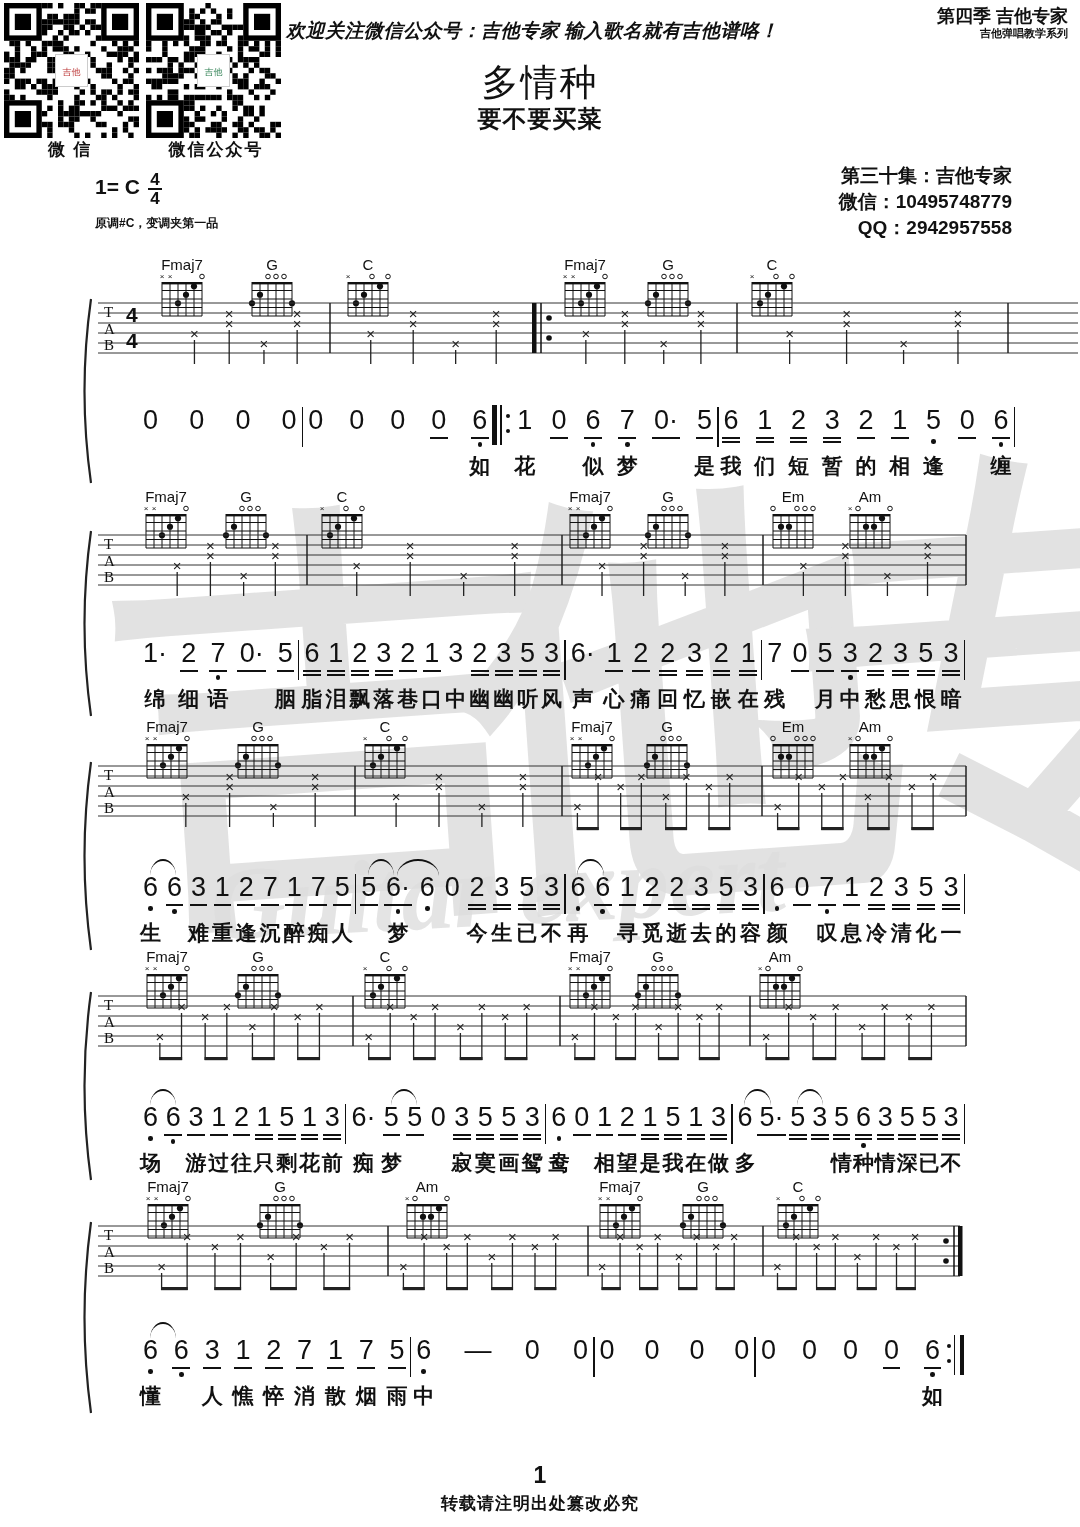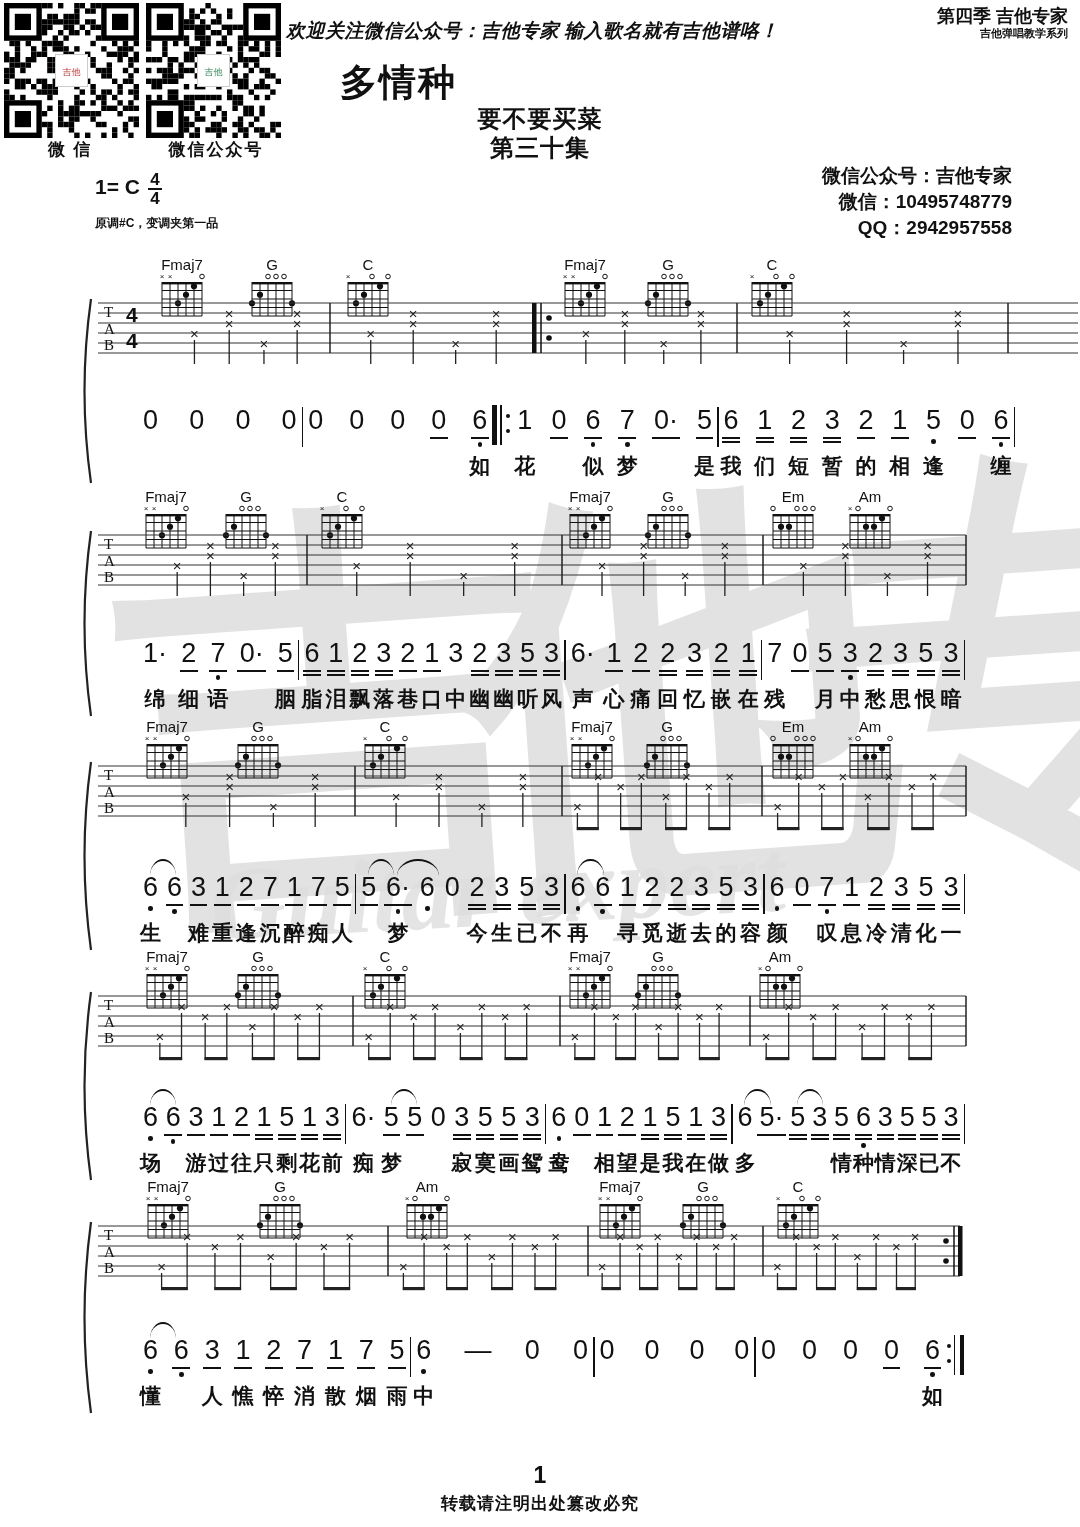--- a/index.html
+++ b/index.html
@@ -7,21 +7,21 @@
         font-family:"Liberation Sans",sans-serif;color:#111;overflow:hidden;}
   .abs{position:absolute;}
   .wm-cn{font-size:430px;font-weight:700;color:#d9d9d9;letter-spacing:-85px;
          font-family:"Liberation Serif",serif;transform:rotate(-4deg);white-space:nowrap;z-index:0;opacity:.75;}
   .wm-en{font-size:104px;font-style:italic;font-weight:700;color:#dedede;
          font-family:"Liberation Serif",serif;transform:rotate(-3deg);white-space:nowrap;z-index:0;opacity:.8;}
   .z{z-index:1;}
   .welcome{font-family:"Liberation Serif",serif;font-style:italic;font-size:19px;font-weight:600;letter-spacing:.5px;}
   .series1{font-size:18px;font-weight:700;text-align:right;}
   .series2{font-size:11px;font-weight:700;text-align:right;}
-  .title-main{font-size:37px;font-weight:700;text-align:left;letter-spacing:2px;}
+  .title-main{font-size:37px;font-weight:400;text-align:center;letter-spacing:2px;}
   .title-sub,.title-ep{font-size:24px;font-weight:700;text-align:center;letter-spacing:1px;}
   .contact{font-size:19px;font-weight:600;text-align:right;line-height:26px;}
   .keysig{font-size:21px;font-weight:600;}
   .frac{display:inline-block;vertical-align:middle;text-align:center;margin-left:8px;}
   .frac .fn{display:block;font-size:17px;font-weight:700;line-height:15px;}
   .frac .fb{display:block;width:14px;height:1.5px;background:#111;margin:1px auto;}
   .tuning{font-size:12px;font-weight:600;}
   .qr-label{font-family:"Liberation Serif",serif;font-size:17px;font-weight:600;text-align:center;letter-spacing:2px;}
   .pagenum{font-size:23px;font-weight:600;text-align:center;}
   .notice{font-size:17px;font-weight:700;text-align:center;letter-spacing:1px;}
@@ -504,24 +504,23 @@
       </svg></div>
   <div class="abs z qr-label" style="left:14px;top:138px;width:112px;">微 信</div>
   <div class="abs z qr-label" style="left:146px;top:138px;width:140px;">微信公众号</div>
 
   <div class="abs z series1" style="right:12px;top:4px;width:300px;">第四季 吉他专家</div>
   <div class="abs z welcome" style="left:286px;top:18px;">欢迎关注微信公众号：吉他专家  输入歌名就有吉他谱咯！</div>
   <div class="abs z series2" style="right:12px;top:26px;width:300px;">吉他弹唱教学系列</div>
 
   <div class="abs z title-main" style="left:340px;top:58px;width:400px;">多情种</div>
   <div class="abs z title-sub" style="left:340px;top:103px;width:400px;">要不要买菜</div>
-  <div class="abs z title-ep" style="left:340px;top:132px;width:400px;">第三十集</div>
 
   <div class="abs z contact" style="right:68px;top:163px;width:400px;">
-    <div>微信公众号：吉他专家</div>
+    <div>第三十集：吉他专家</div>
     <div>微信：10495748779</div>
     <div>QQ：2942957558</div>
   </div>
 
   <div class="abs z keysig" style="left:95px;top:172px;">
     <span>1= C</span><span class="frac"><span class="fn">4</span><span class="fb"></span><span class="fn">4</span></span>
   </div>
   <div class="abs z tuning" style="left:95px;top:215px;">原调#C，变调夹第一品</div>
 
   <div id="systems">

